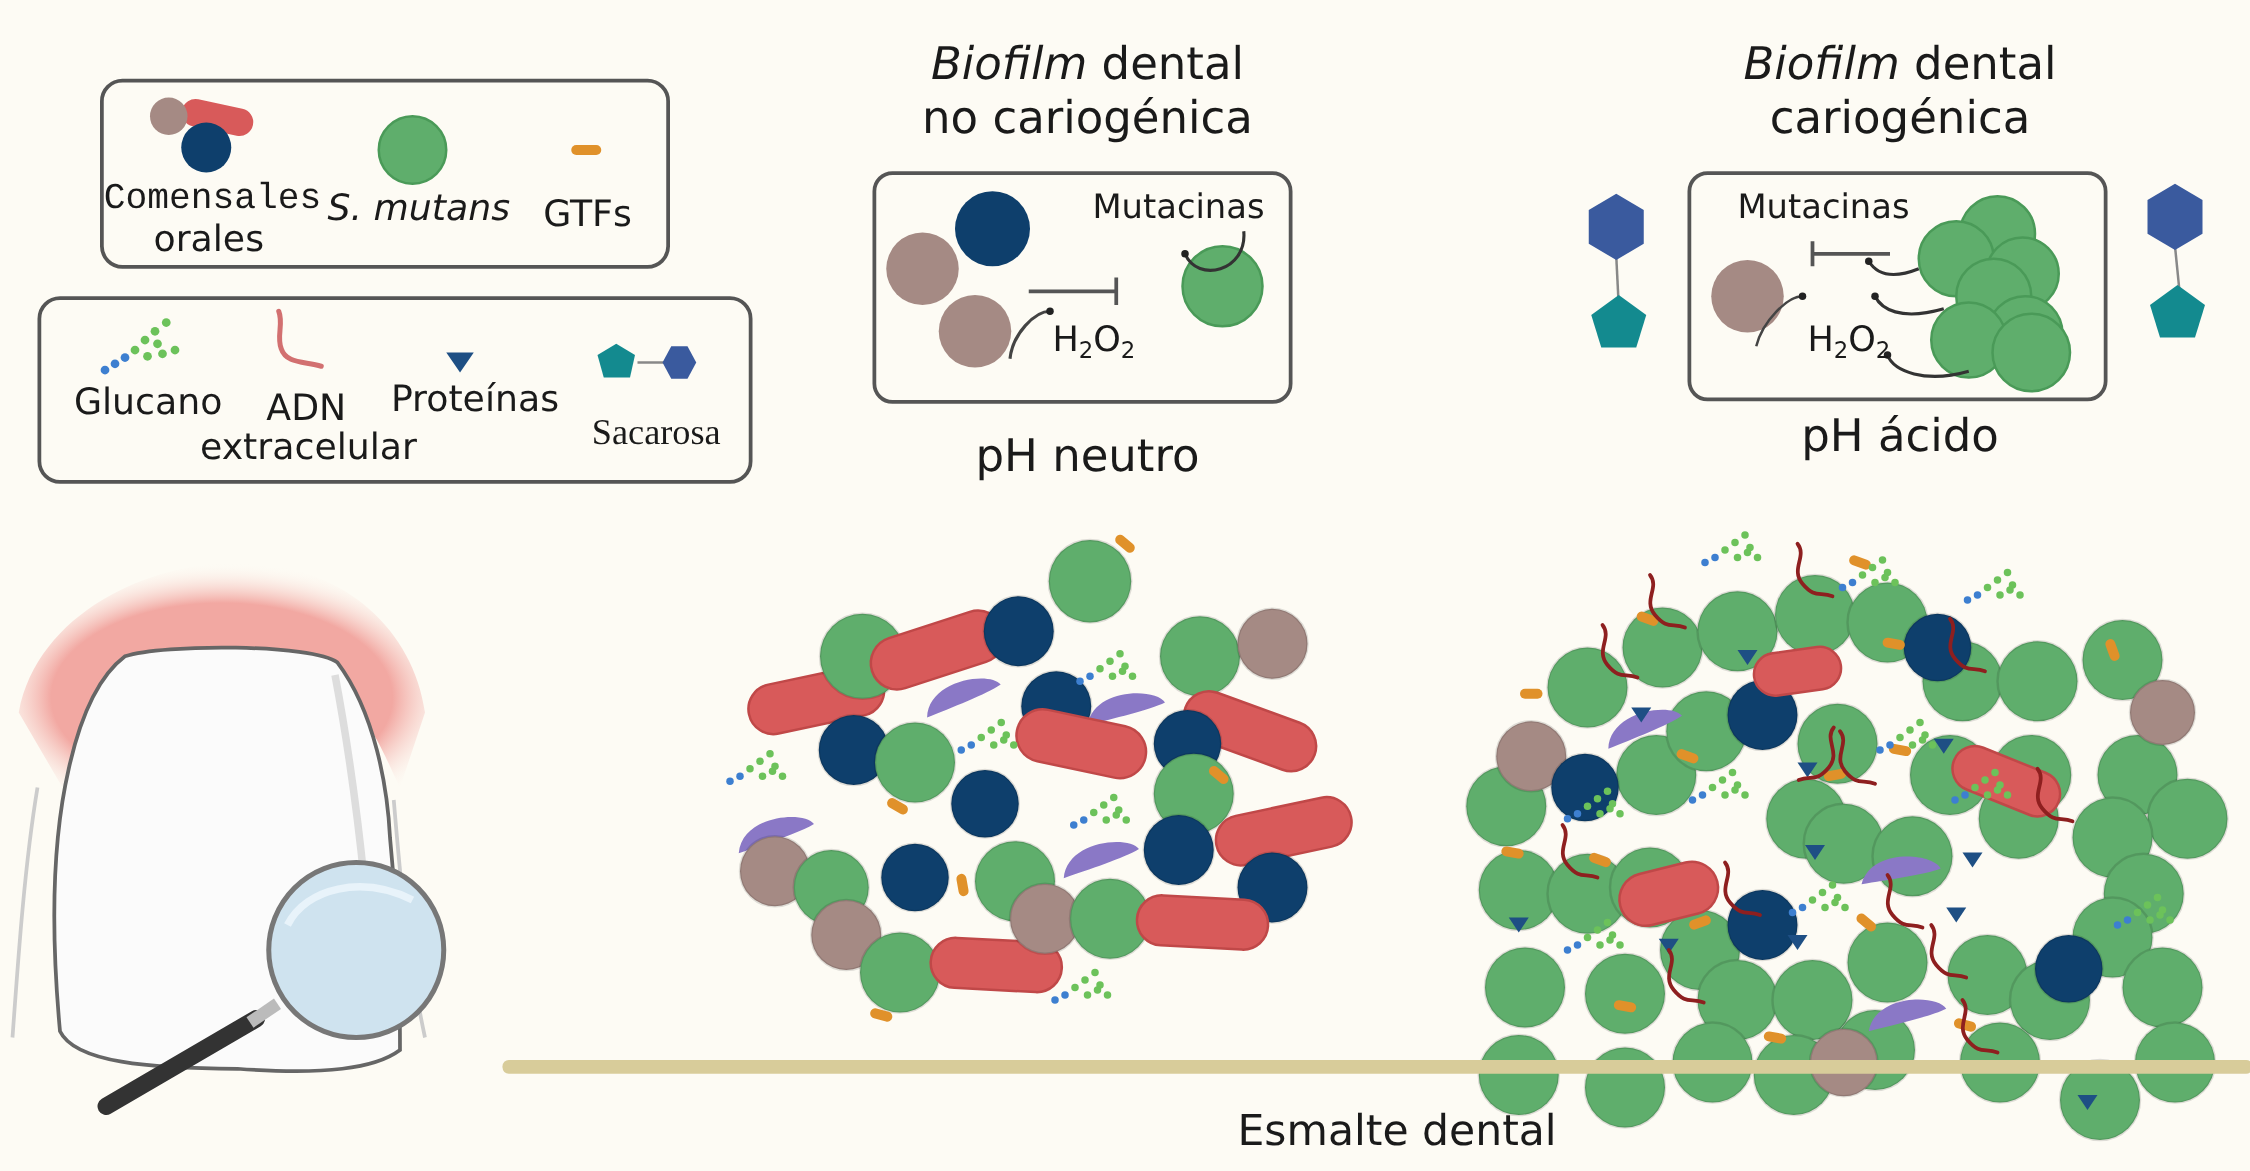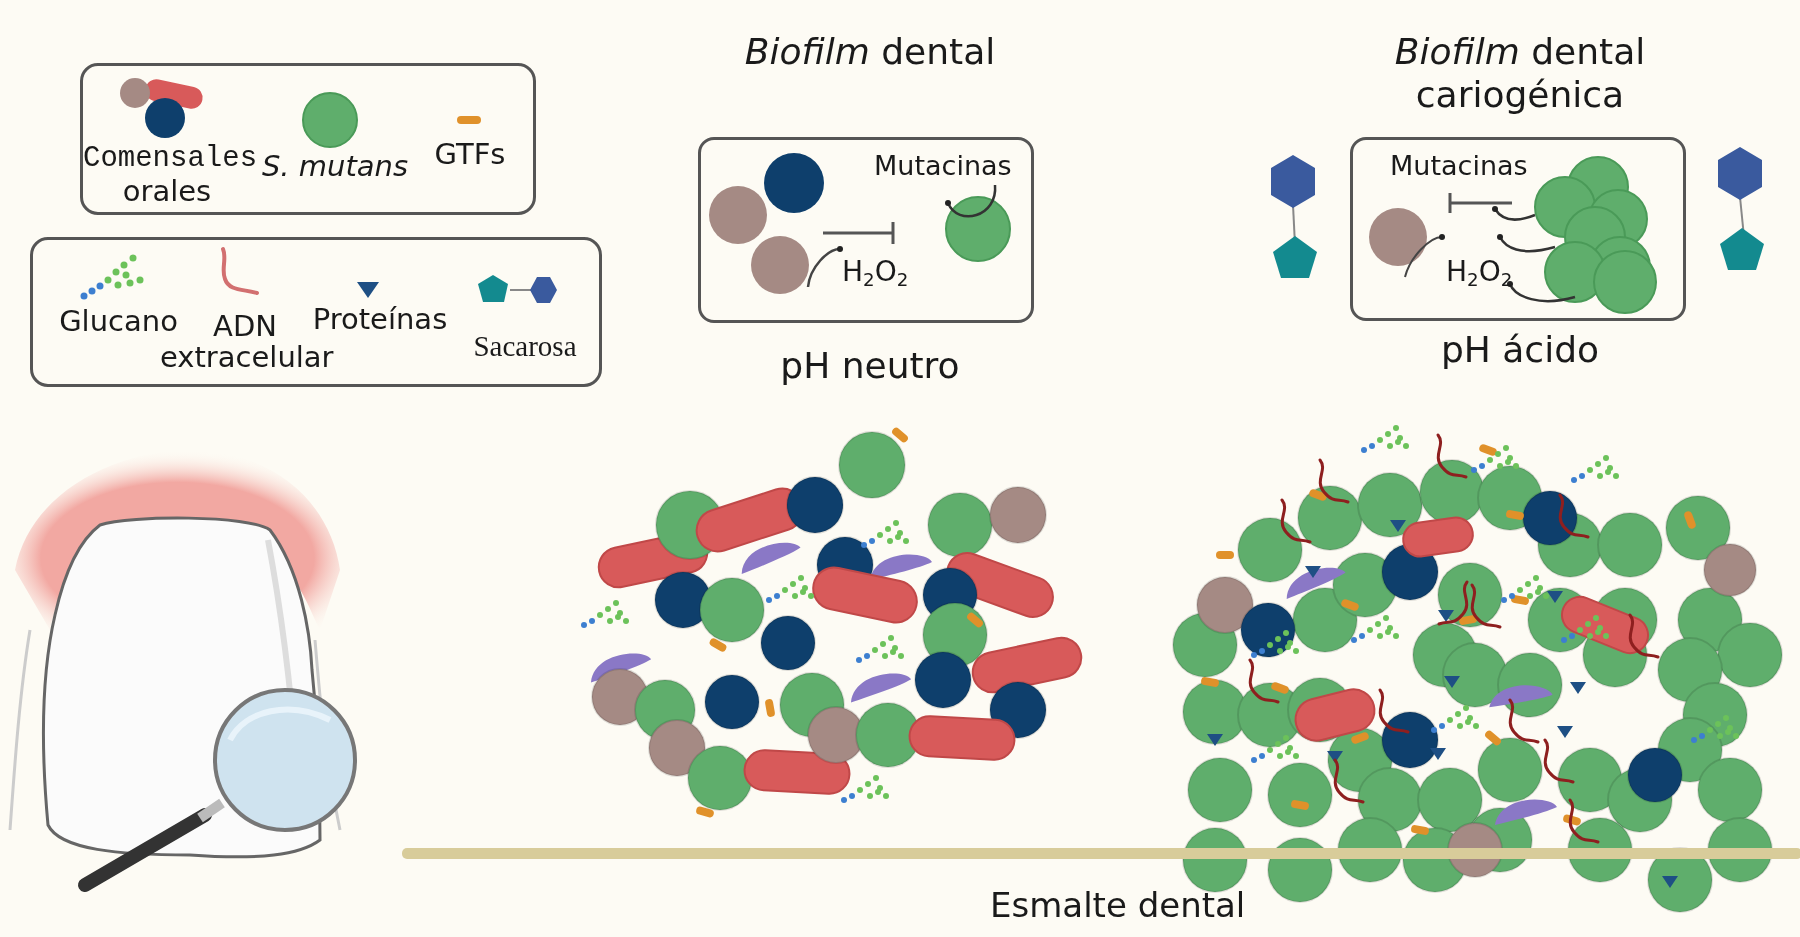--- a/index.html
+++ b/index.html
@@ -38,21 +38,21 @@
 <div class="lbl txt" style="left:82px; top:175px; width:170px;">orales</div>
 
 <svg style="left:300px;top:90px;" width="60" height="60">
   <circle cx="30" cy="30" r="27" fill="#5fae6c" stroke="#4a9a58" stroke-width="2"></circle>
 </svg>
 <div class="lbl txt it" style="left:260px; top:150px; width:150px;">S. mutans</div>
 
 <svg style="left:455px;top:113px;" width="30" height="14">
   <rect x="2" y="3" width="24" height="8" rx="4" fill="#e0912a"></rect>
 </svg>
-<div class="lbl txt" style="left:420px; top:138px; width:100px;">GTFs</div>
+<div class="lbl txt" style="left:420px; top:155px; width:100px;">GTFs</div>
 
 <div class="legend-box" style="left:30px; top:237px; width:566px; height:144px;"></div>
 
 <svg style="left:68px;top:250px;" width="80" height="50">
   <g fill="#6cc25a">
     <circle cx="65" cy="8" r="3.5"></circle>
       <circle cx="56" cy="15" r="3.5"></circle>
       <circle cx="48" cy="22" r="3.5"></circle>
     <circle cx="58" cy="25" r="3.5"></circle>
       <circle cx="62" cy="33" r="3.5"></circle>
@@ -81,20 +81,21 @@
 
 <svg style="left:475px;top:270px;" width="95" height="40">
   <line x1="35" y1="20" x2="62" y2="20" stroke="#888" stroke-width="2"></line>
   <polygon points="18,5 33,14 29,32 8,32 3,14" fill="#138a8f"></polygon>
   <polygon points="62,7 75,7 82,20 75,33 62,33 55,20" fill="#3a5a9e"></polygon>
 </svg>
 <div class="lbl txt" style="left:455px; top:330px; width:140px;font-family:Liberation Serif, serif;">Sacarosa</div>
 
 <div class="panel-title txt" style="left:680px; top:30px; width:380px;">
   <span class="it">Biofilm</span><span> dental</span><br>
+  <span>no cariogénica</span>
 </div>
 
 <div class="mech-box" style="left:698px; top:137px; width:330px; height:180px;"></div>
 
 <svg style="left:698px;top:137px;" width="336" height="186">
   <circle cx="96" cy="46" r="30" fill="#0e3f6c"></circle>
   <circle cx="40" cy="78" r="29" fill="#a58a84"></circle>
   <circle cx="82" cy="128" r="29" fill="#a58a84"></circle>
   <circle cx="280" cy="92" r="32" fill="#5fae6c" stroke="#4a9a58" stroke-width="2"></circle>
   <line x1="125" y1="96" x2="195" y2="96" stroke="#555" stroke-width="3"></line>

